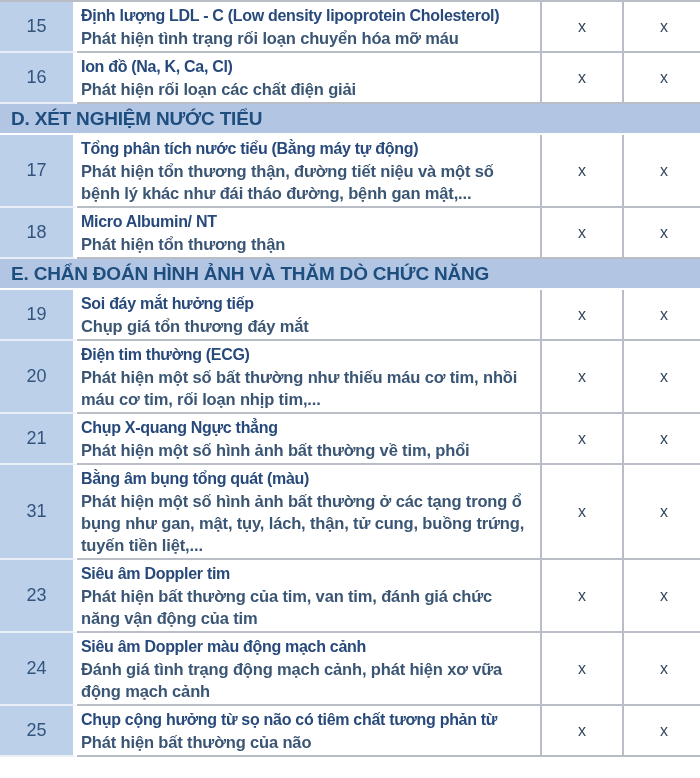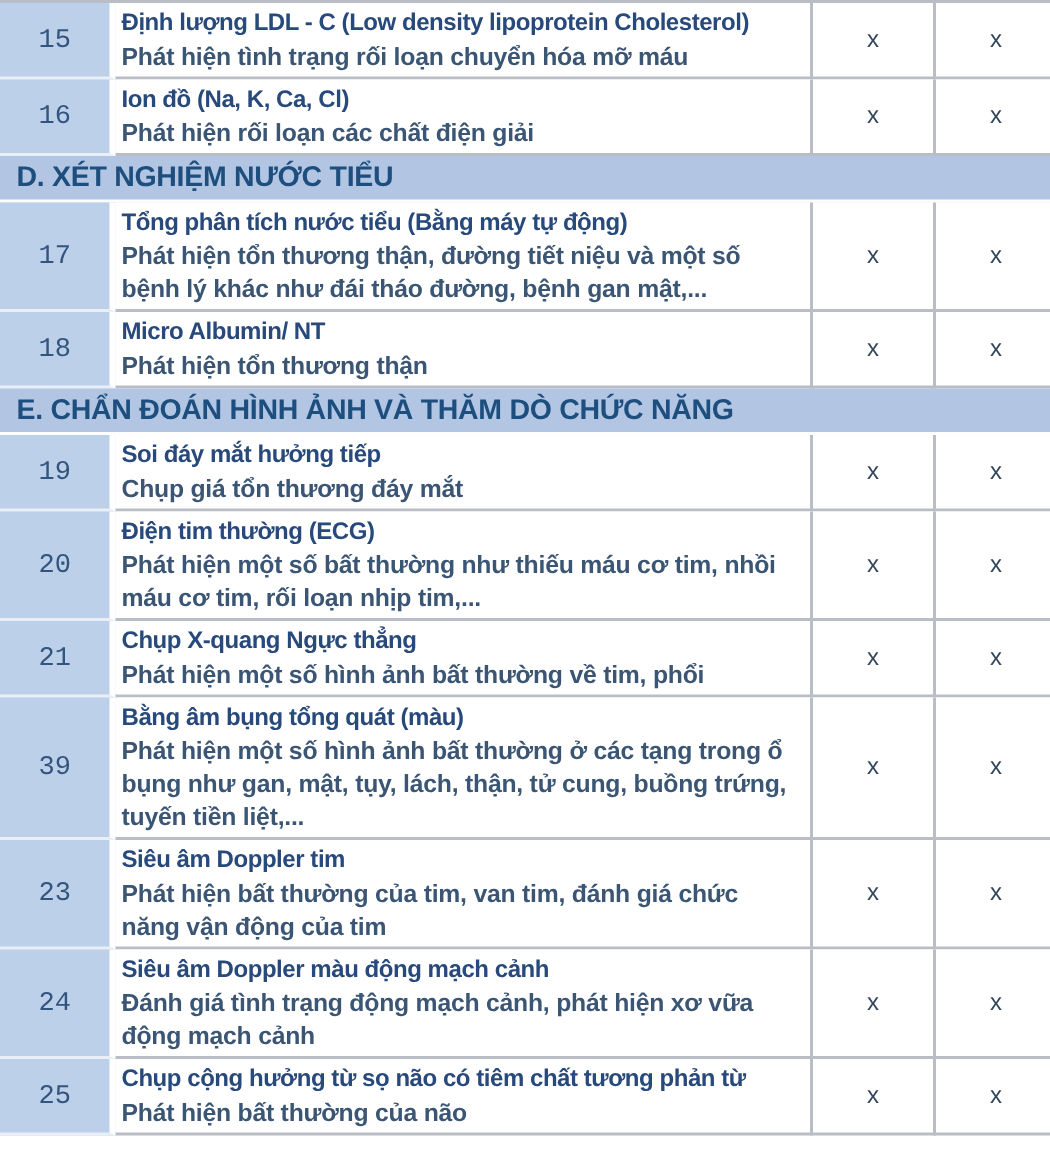--- a/index.html
+++ b/index.html
@@ -30,21 +30,20 @@
   }
   td { vertical-align: middle; }
   td.num {
     width: 71px;
     background: var(--num-bg);
     color: var(--num-color);
     font-size: 18px;
     text-align: center;
     border-right: 4px solid #ffffff;
     border-bottom: 2px solid #e9eef7;
-    font-family: Liberation Mono, monospace;
   }
   td.content {
     width: 453px;
     padding: 3px 6px 2px 4px;
     border-bottom: 2px solid var(--grid);
     background: #ffffff;
   }
   .title {
     color: var(--title-color);
     font-weight: 700;
@@ -148,21 +147,21 @@
       <tr>
         <td class="num">21</td>
         <td class="content">
           <div class="title">Chụp X-quang Ngực thẳng</div>
           <div class="desc">Phát hiện một số hình ảnh bất thường về tim, phổi</div>
         </td>
         <td class="mark">x</td>
         <td class="mark last">x</td>
       </tr>
       <tr>
-        <td class="num">39</td>
+        <td class="num">31</td>
         <td class="content">
           <div class="title">Bằng âm bụng tổng quát (màu)</div>
           <div class="desc">Phát hiện một số hình ảnh bất thường ở các tạng trong ổ bụng như gan, mật, tụy, lách, thận, tử cung, buồng trứng, tuyến tiền liệt,...</div>
         </td>
         <td class="mark">x</td>
         <td class="mark last">x</td>
       </tr>
       <tr>
         <td class="num">23</td>
         <td class="content">

